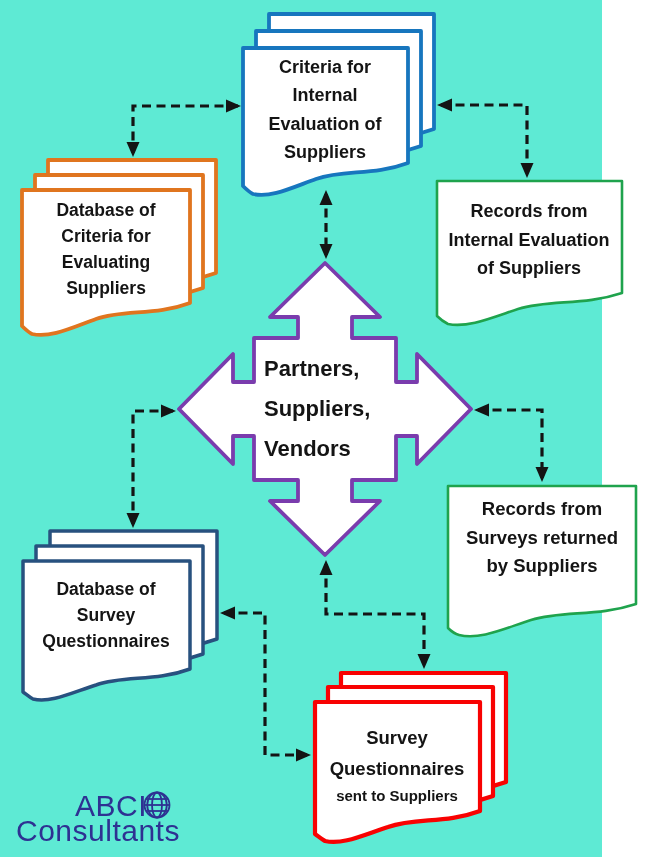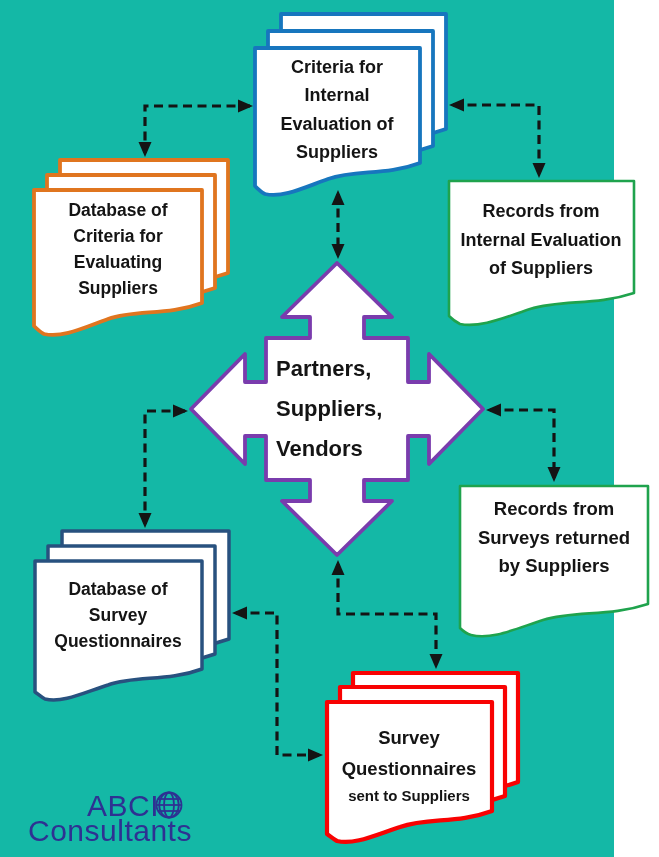--- a/index.html
+++ b/index.html
@@ -1,16 +1,16 @@
 <!DOCTYPE html>
 <html><head>
 <meta charset="utf-8">
 <style>
   html, body { margin: 0; padding: 0; background: #ffffff; }
-  .stage { width: 602px; height: 857px; position: relative; background: #14b8a6; padding-left: 12px; }
+  .stage { width: 602px; height: 857px; position: relative; background: #5eead4; }
   svg { display: block; }
   .sheets { stroke-linejoin: round; }
   .sheets path { fill: #ffffff; }
   .outline { fill: #ffffff; stroke-linejoin: round; }
   .label text {
     fill: #141414;
     stroke: none;
     font-family: "Liberation Sans", sans-serif;
     font-weight: bold;
   }

